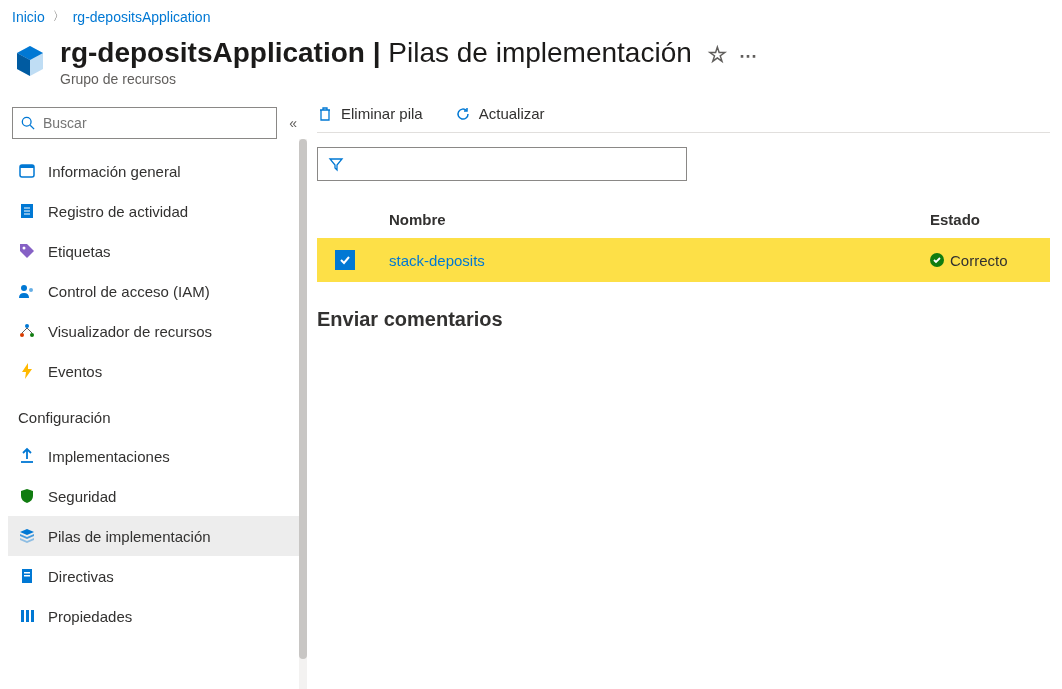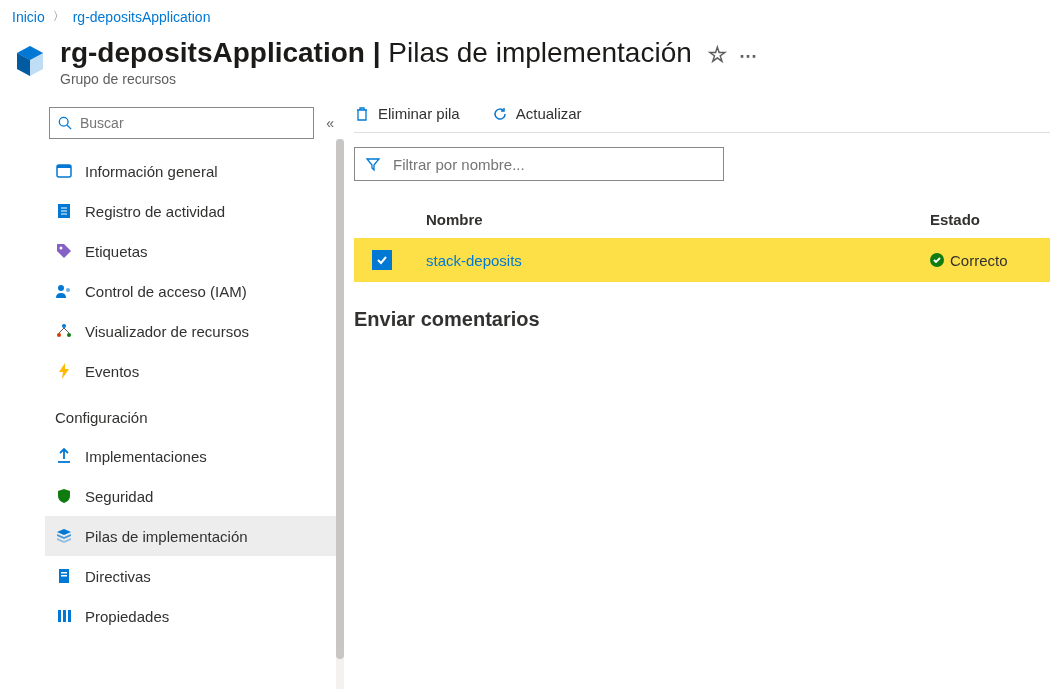--- a/index.html
+++ b/index.html
@@ -6,21 +6,21 @@
 body { background:#fff; width:1062px; height:689px; overflow:hidden; color:#323130; }
 a { color:#0078d4; text-decoration:none; }
 .breadcrumb { display:flex; align-items:center; gap:8px; padding:8px 12px; font-size:14px; }
 .breadcrumb .sep { color:#605e5c; font-size:12px; }
 .titlebar { display:flex; align-items:flex-start; gap:12px; padding:4px 12px 12px 12px; }
 .titlebar .iconbox { width:36px; height:36px; margin-top:6px; display:flex; align-items:center; justify-content:center; }
 .titlebar h1 { font-size:28px; font-weight:600; color:#1b1a19; }
 .titlebar .sub { font-size:14px; color:#605e5c; margin-top:2px; }
 .titlebar .star { margin-left:8px; color:#605e5c; font-size:22px; cursor:pointer; }
 .titlebar .more { margin-left:4px; color:#605e5c; font-size:18px; cursor:pointer; }
-.layout { display:flex;padding-left:37px; }
+.layout { display:flex; }
 .sidebar { width:305px; padding:8px 0 8px 8px; position:relative; }
 .searchrow { display:flex; align-items:center; gap:8px; padding:0 4px 12px 4px; }
 .searchbox { flex:1; height:32px; border:1px solid #8a8886; display:flex; align-items:center; padding:0 8px; gap:8px; font-size:14px; }
 .searchbox input { border:none; outline:none; flex:1; font-size:14px; }
 .searchbox .mag { color:#0078d4; }
 .collapse { color:#605e5c; font-size:14px; cursor:pointer; padding:4px; }
 .menu { list-style:none; }
 .menu li { display:flex; align-items:center; gap:12px; height:40px; padding:0 8px 0 10px; font-size:15px; cursor:pointer; }
 .menu li.selected { background:#ededed; }
 .menu .icon { width:18px; height:18px; display:flex; align-items:center; justify-content:center; }
@@ -225,21 +225,20 @@
         <span>Actualizar</span>
       </div>
     </div>
 
     <div class="filterbox">
       <span>
           <svg width="16" height="16" viewBox="0 0 16 16">
             <path d="M2 3 L14 3 L9 9 L9 14 L7 12 L7 9 Z" stroke="#0078d4" stroke-width="1.3" fill="none"></path>
           </svg>
         </span>
-      <input type="text" placeholder="Filtrar por nombre..." style="">
     </div>
 
     <div class="tablehead">
       <div class="colcheck"></div>
       <div class="colname">Nombre</div>
       <div class="colstatus">Estado</div>
     </div>
 
     <div class="tablerow">
       <div class="colcheck">

